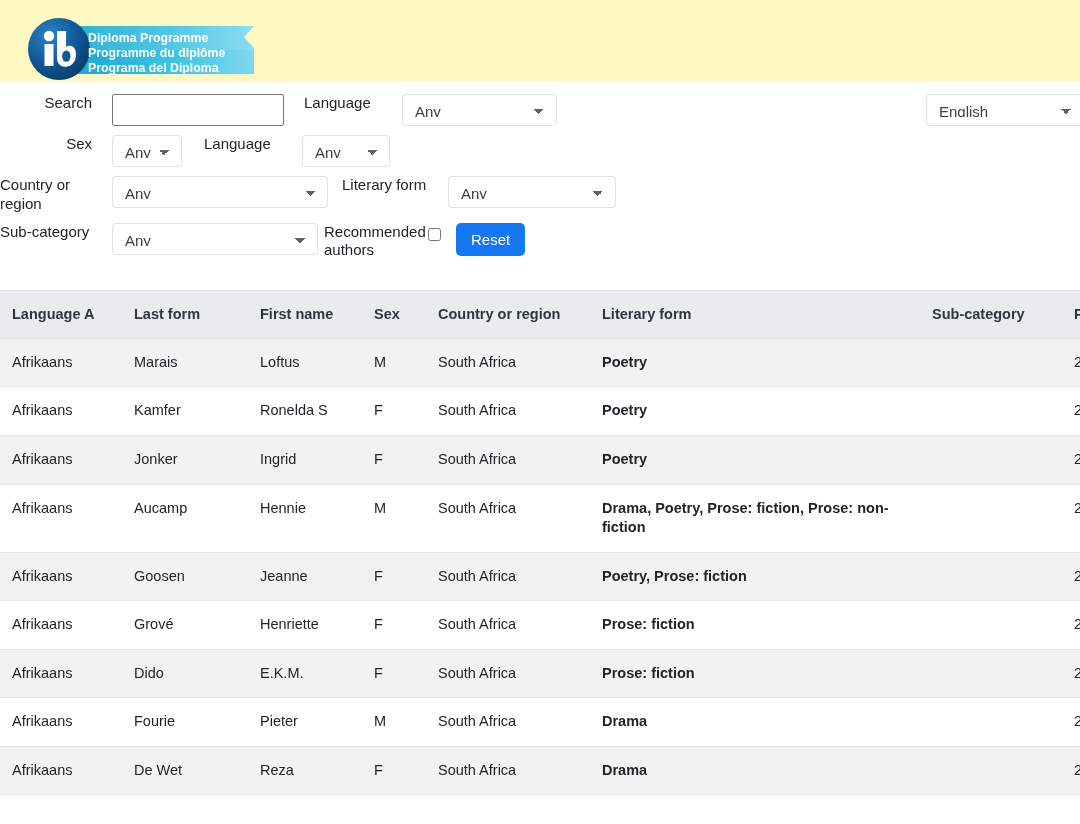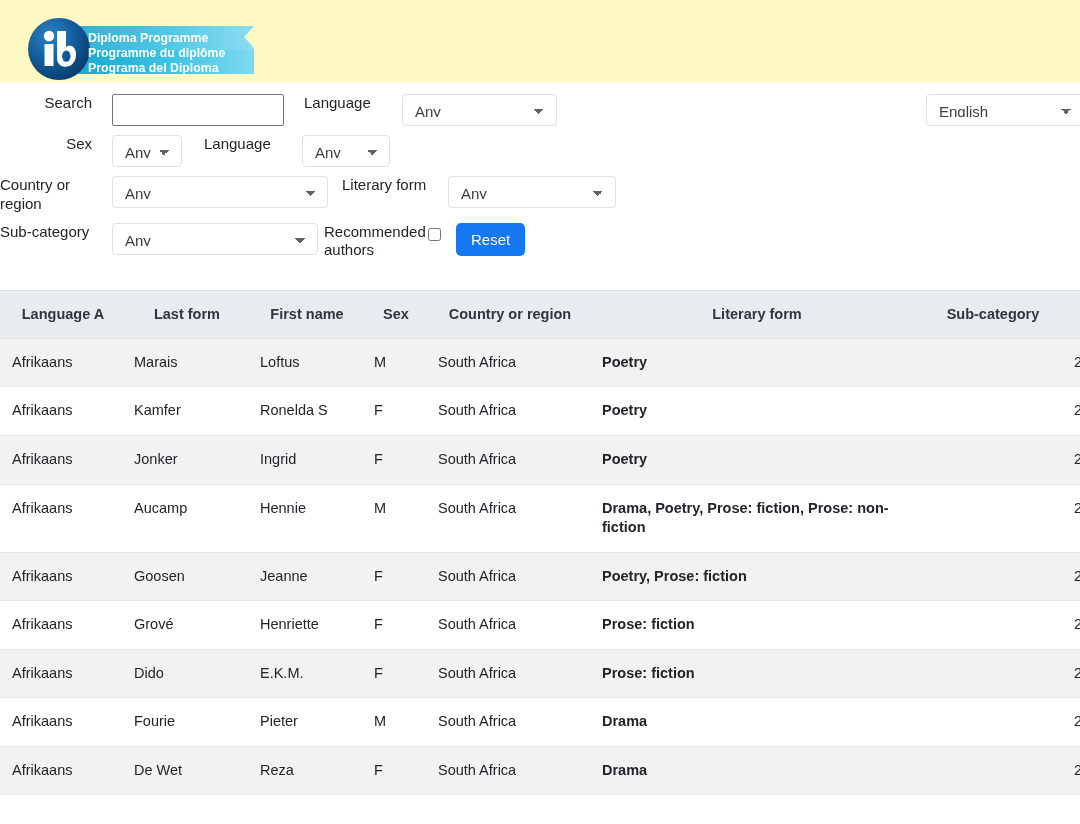--- a/index.html
+++ b/index.html
@@ -154,21 +154,21 @@
   table.prl {
     border-collapse: collapse;
     width: 1080px;
     table-layout: fixed;
   }
   table.prl thead th {
     background: #e9ecef;
     color: #2f3640;
     font-size: 14.5px;
     font-weight: bold;
-    text-align: center;
+    text-align: left;
     padding: 14px 10px 14px 10px;
     vertical-align: bottom;
     border-top: 1px solid #dee2e6;
     border-bottom: 1px solid #dee2e6;
     line-height: 1.3;
   }
   table.prl tbody td {
     font-size: 14.5px;
     color: #212529;
     padding: 14px 10px 14px 10px;

